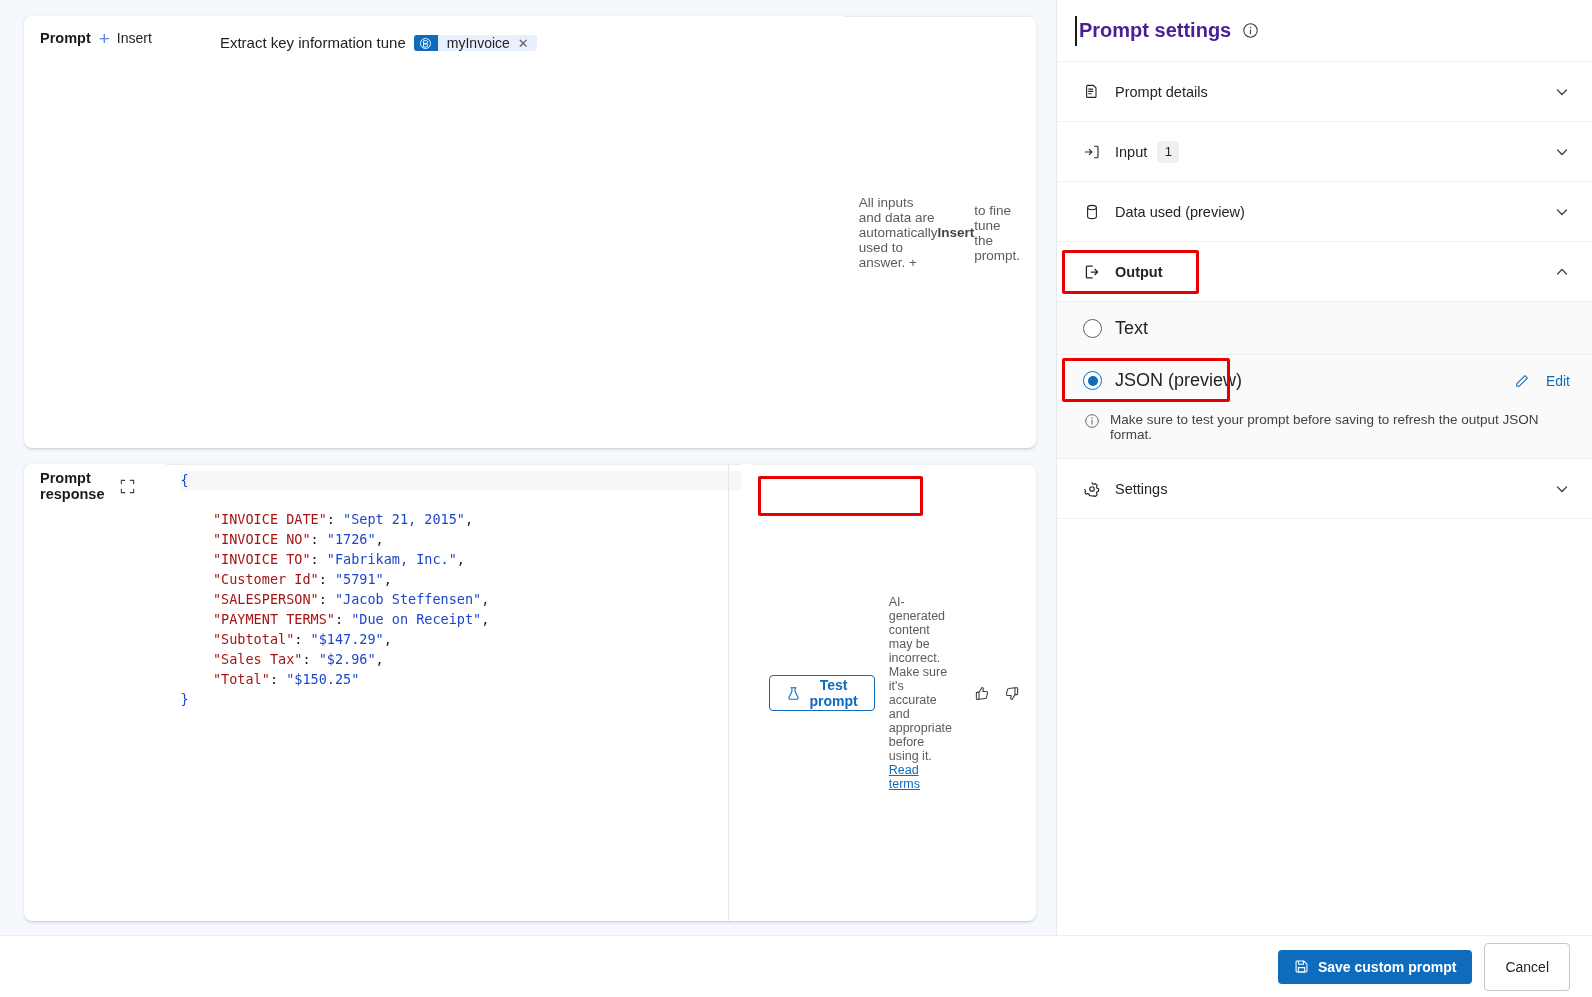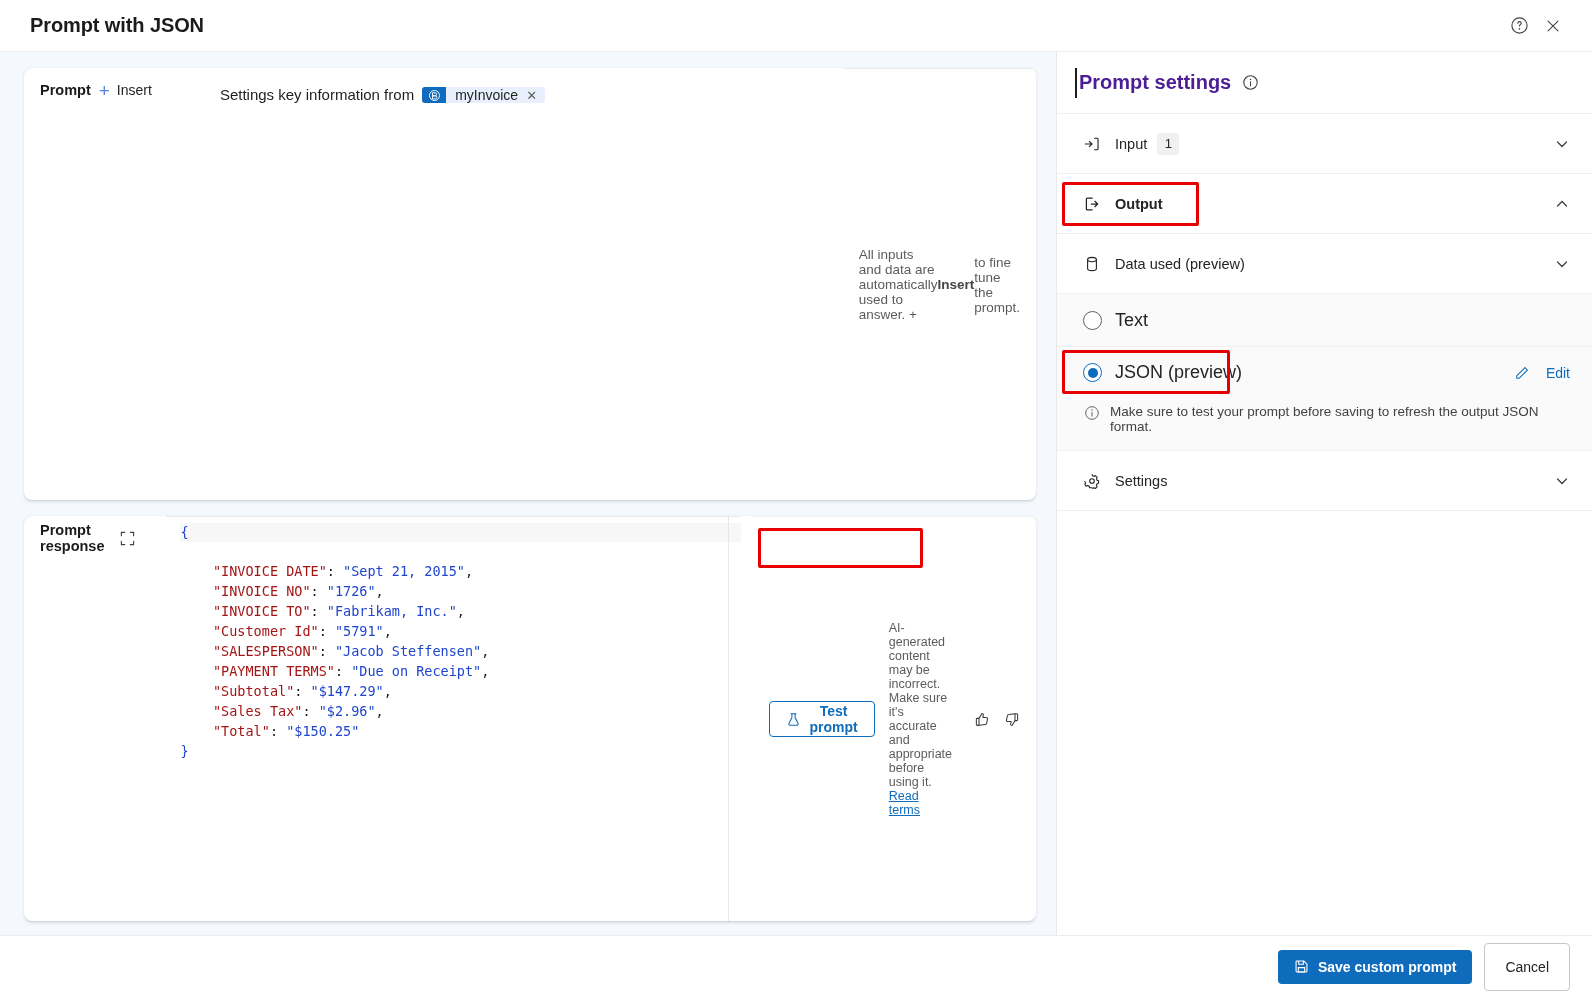--- a/index.html
+++ b/index.html
@@ -215,55 +215,39 @@
     background: #ffffff; color: #242424; font-size: 14px; cursor: pointer;
     font-family: "Liberation Sans", sans-serif;
   }
   svg { display: block; }
 </style>
 </head>
 <body>
 
 <div class="app">
 
-  <div class="titlebar">
-    <h1>Prompt with JSON</h1>
-    <div class="spacer"></div>
-    <div class="icon-btn">
-      <svg width="19" height="19" viewBox="0 0 20 20" fill="none" stroke="#424242" stroke-width="1.2">
-        <circle cx="10" cy="10" r="8"></circle>
-        <path d="M8.2 7.6c0-1 .8-1.7 1.8-1.7s1.8.7 1.8 1.6c0 1.5-1.8 1.4-1.8 2.9" stroke-linecap="round"></path>
-        <circle cx="10" cy="13.6" r=".85" fill="#424242" stroke="none"></circle>
-      </svg>
-    </div>
-    <div class="icon-btn">
-      <svg width="18" height="18" viewBox="0 0 20 20" stroke="#424242" stroke-width="1.2" fill="none">
-        <path d="M4.5 4.5 L15.5 15.5 M15.5 4.5 L4.5 15.5" stroke-linecap="round"></path>
-      </svg>
-    </div>
-  </div>
 
   <div class="body">
 
     <div class="left">
 
       <div class="card card-prompt">
         <div class="card-head">
           <span class="title">Prompt</span>
           <div class="spacer"></div>
           <div class="insert-btn">
             <span class="plus">+</span>
             <span>Insert</span>
           </div>
         </div>
         <div class="divider"></div>
 
         <div class="prompt-body">
           <div class="prompt-line">
-            <span class="prompt-text">Settings key information from</span>
+            <span class="prompt-text">Extract key information tune</span>
             <span class="chip">
               <span class="chip-icon">
                 <svg width="13" height="13" viewBox="0 0 16 16" fill="none" stroke="#ffffff" stroke-width="1.15">
                   <circle cx="8" cy="8" r="6.2"></circle>
                   <path d="M5.6 4.6h3.1a1.9 1.9 0 0 1 0 3.8H5.6z"></path>
                   <path d="M5.6 8.4h3.3a1.95 1.95 0 0 1 0 3.9H5.6z"></path>
                 </svg>
               </span>
               <span class="chip-label">myInvoice</span>
               <span class="chip-close">✕</span>
@@ -340,69 +324,84 @@
         <h2>Prompt settings</h2>
         <span style="display:flex;">
           <svg width="17" height="17" viewBox="0 0 18 18" stroke="#424242" stroke-width="1.15" fill="none">
             <circle cx="9" cy="9" r="7.1"></circle>
             <path d="M9 8.2v4.3" stroke-linecap="round"></path>
             <circle cx="9" cy="5.7" r=".8" fill="#424242" stroke="none"></circle>
           </svg>
         </span>
       </div>
 
+      <div class="sec-row">
+        <span>
+          <svg width="18" height="18" viewBox="0 0 18 18" stroke="#242424" stroke-width="1.1" fill="none">
+            <path d="M4 2.4h6.4l2.6 2.6v8.4c0 .6-.4 1-1 1H4.6c-.6 0-1-.4-1-1V3.4c0-.6.4-1 1-1z"></path>
+            <path d="M5.7 6.1h4M5.7 8.4h4M5.7 10.7h2.6" stroke-linecap="round"></path>
+          </svg>
+        </span>
+        <span class="lbl">Prompt details</span>
+        <span class="spacer"></span>
+        <span class="chev">
+          <svg width="16" height="16" viewBox="0 0 16 16" stroke="#424242" stroke-width="1.3" fill="none" stroke-linecap="round">
+              <path d="M3.5 6 L8 10.5 L12.5 6"></path>
+            </svg>
+        </span>
+      </div>
 
       <div class="sec-row">
         <span>
           <svg width="18" height="18" viewBox="0 0 18 18" stroke="#242424" stroke-width="1.1" fill="none" stroke-linecap="round">
             <path d="M2.3 9h6.4M6.3 6.3 9 9l-2.7 2.7"></path>
             <path d="M11.5 3.2h2.6c.5 0 .9.4.9.9v9.8c0 .5-.4.9-.9.9h-2.6"></path>
           </svg>
         </span>
         <span class="lbl">Input</span>
         <span class="badge">1</span>
         <span class="spacer"></span>
         <span class="chev">
           <svg width="16" height="16" viewBox="0 0 16 16" stroke="#424242" stroke-width="1.3" fill="none" stroke-linecap="round">
               <path d="M3.5 6 L8 10.5 L12.5 6"></path>
             </svg>
         </span>
       </div>
 
+      <div class="sec-row">
+        <span>
+          <svg width="18" height="18" viewBox="0 0 18 18" stroke="#242424" stroke-width="1.1" fill="none">
+            <ellipse cx="9" cy="4.6" rx="4.4" ry="2.2"></ellipse>
+            <path d="M4.6 4.6v8.8c0 1.2 2 2.2 4.4 2.2s4.4-1 4.4-2.2V4.6"></path>
+          </svg>
+        </span>
+        <span class="lbl">Data used (preview)</span>
+        <span class="spacer"></span>
+        <span class="chev">
+          <svg width="16" height="16" viewBox="0 0 16 16" stroke="#424242" stroke-width="1.3" fill="none" stroke-linecap="round">
+              <path d="M3.5 6 L8 10.5 L12.5 6"></path>
+            </svg>
+        </span>
+      </div>
+
       <div class="sec-row" style="border-bottom:1px solid #ededed;">
         <span>
           <svg width="18" height="18" viewBox="0 0 18 18" stroke="#242424" stroke-width="1.25" fill="none" stroke-linecap="round">
             <path d="M8.3 9h6.2M11.9 6.3 14.6 9l-2.7 2.7"></path>
             <path d="M9.2 3.2H4.3c-.5 0-.9.4-.9.9v9.8c0 .5.4.9.9.9h4.9"></path>
           </svg>
         </span>
         <span class="lbl" style="font-weight:600;">Output</span>
         <span class="spacer"></span>
         <span class="chev">
           <svg width="16" height="16" viewBox="0 0 16 16" stroke="#424242" stroke-width="1.3" fill="none" stroke-linecap="round">
               <path d="M3.5 10 L8 5.5 L12.5 10"></path>
             </svg>
         </span>
         <div class="hl-box" style="left:5px; top:8px; width:137px; height:44px;"></div>
-      </div>
-
-      <div class="sec-row">
-        <span>
-          <svg width="18" height="18" viewBox="0 0 18 18" stroke="#242424" stroke-width="1.1" fill="none">
-            <ellipse cx="9" cy="4.6" rx="4.4" ry="2.2"></ellipse>
-            <path d="M4.6 4.6v8.8c0 1.2 2 2.2 4.4 2.2s4.4-1 4.4-2.2V4.6"></path>
-          </svg>
-        </span>
-        <span class="lbl">Data used (preview)</span>
-        <span class="spacer"></span>
-        <span class="chev">
-          <svg width="16" height="16" viewBox="0 0 16 16" stroke="#424242" stroke-width="1.3" fill="none" stroke-linecap="round">
-              <path d="M3.5 6 L8 10.5 L12.5 6"></path>
-            </svg>
-        </span>
       </div>
 
       <div class="output-panel">
         <div class="radio-row">
           <span class="radio"></span>
           <span class="radio-lbl">Text</span>
         </div>
         <div class="radio-row">
           <span class="radio checked"></span>
           <span class="radio-lbl">JSON (preview)</span>

